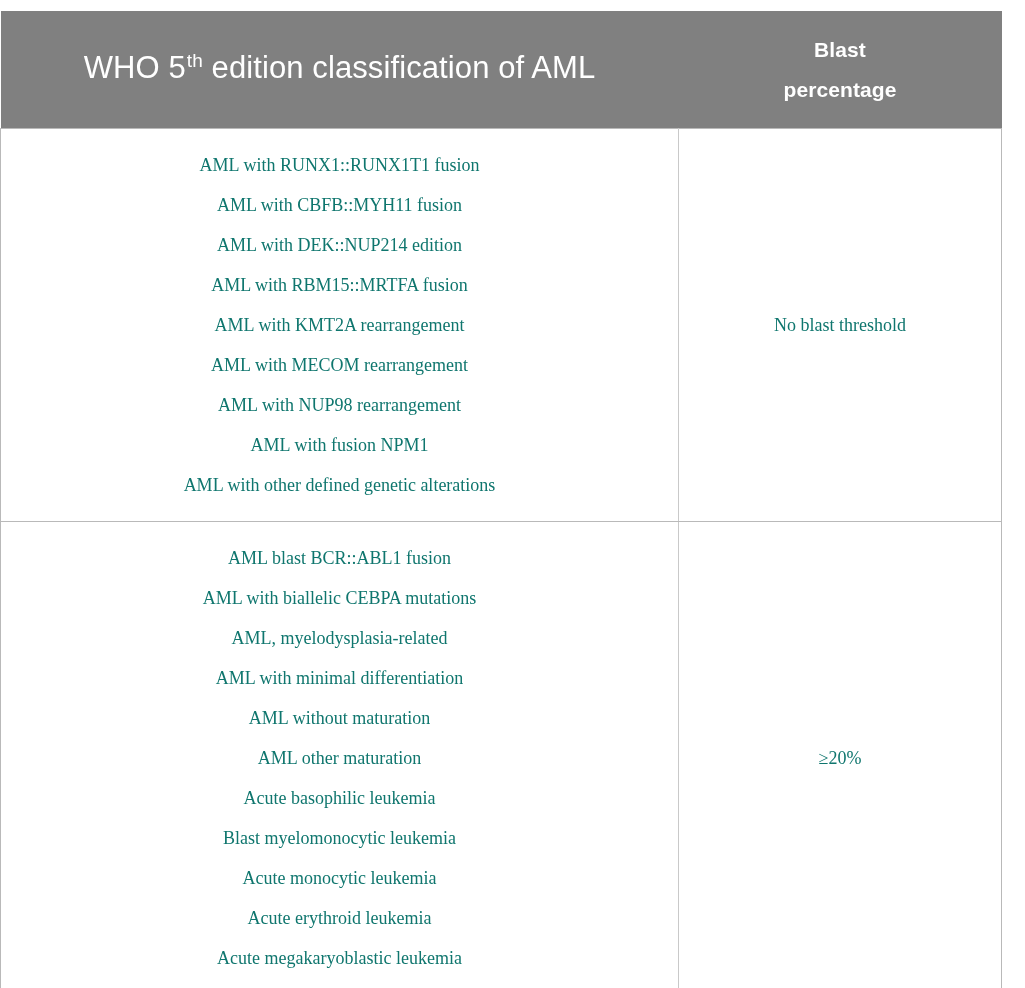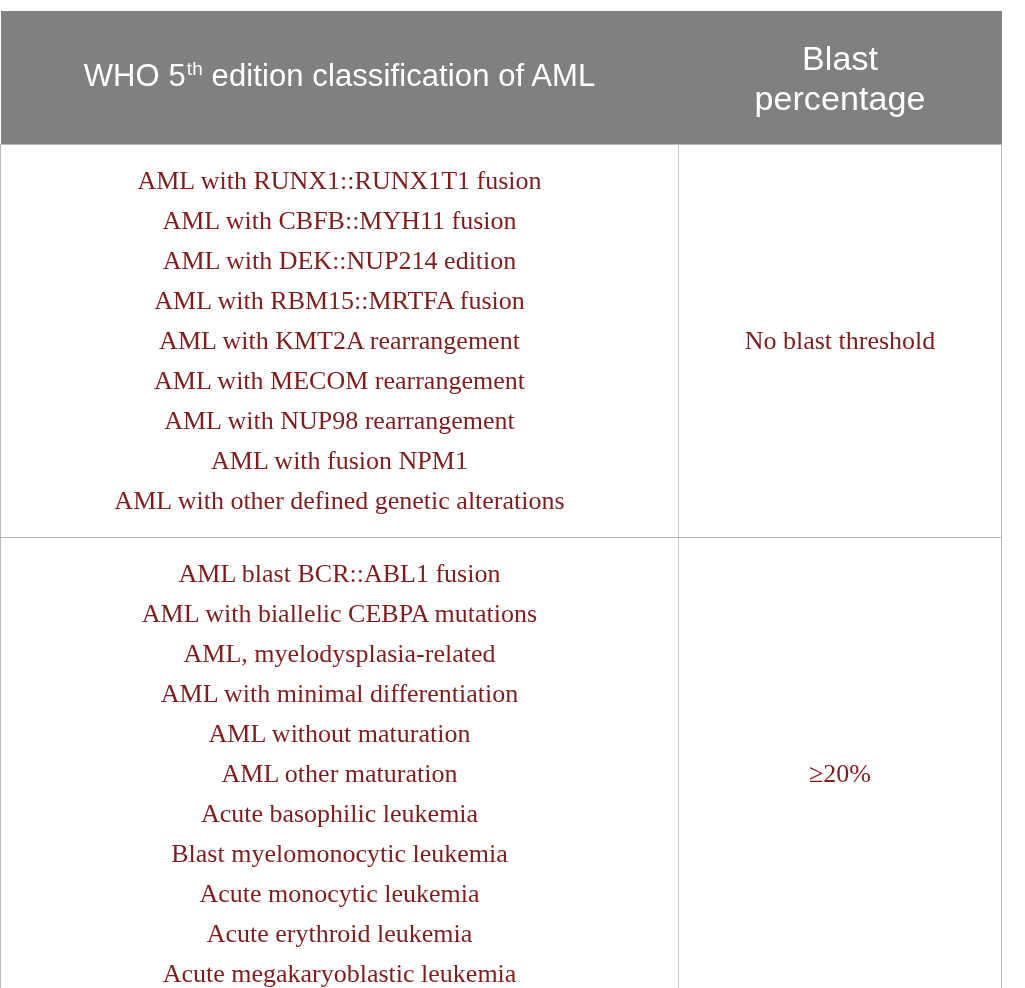--- a/index.html
+++ b/index.html
@@ -50,38 +50,39 @@
     padding: 0;
     height: 109px;
     border: none;
     letter-spacing: 0.1px;
   }
   th.head-class {
     font-size: 31px;
     line-height: 40px;
   }
   th.head-blast {
-    font-size: 34px;
+    font-size: 21px;
     line-height: 40px;
-    padding: 12px 30px;
+    padding: 4px 30px;
+    font-weight: bold;
   }
   th.head-class .sup {
     font-size: 19px;
     vertical-align: baseline;
     position: relative;
     top: -11px;
     padding-left: 1px;
   }
 
   
   tbody td {
     background: #ffffff;
-    color: #7f1d1d;
+    color: #0f766e;
     font-family: "Liberation Serif", serif;
-    font-size: 26px;
+    font-size: 18px;
     line-height: 40px;
     text-align: center;
     vertical-align: middle;
     border-left: 1.5px solid #b9b9b9;
     border-right: 1.5px solid #b9b9b9;
     border-top: 1.5px solid #b9b9b9;
     border-bottom: 1.5px solid #b9b9b9;
     padding: 16px 3px;
   }
   tbody tr.row-group td { border-top: 1.5px solid #b9b9b9; }

